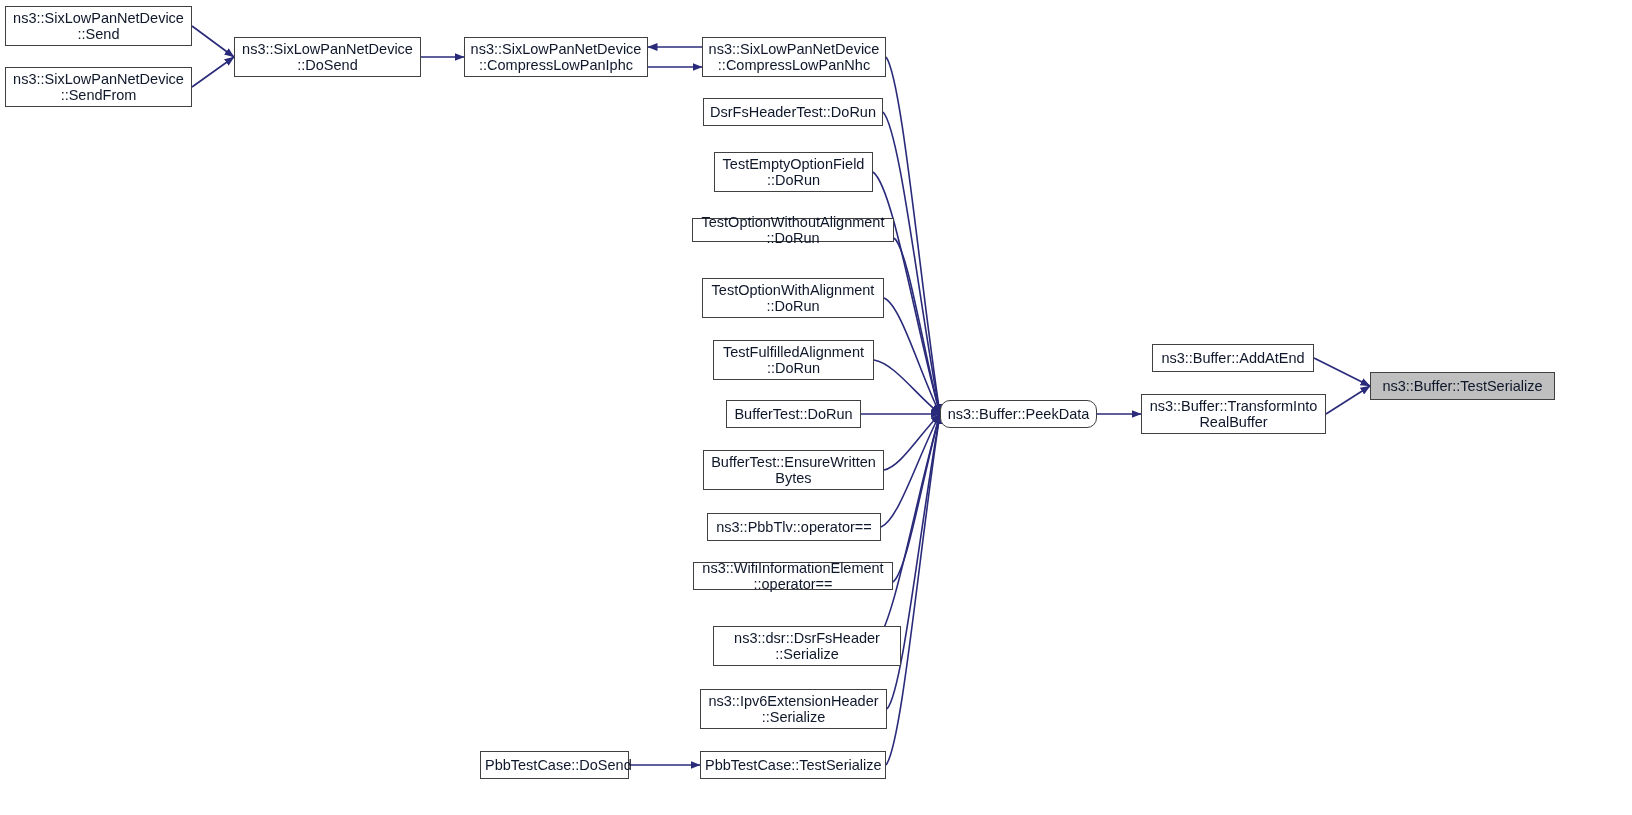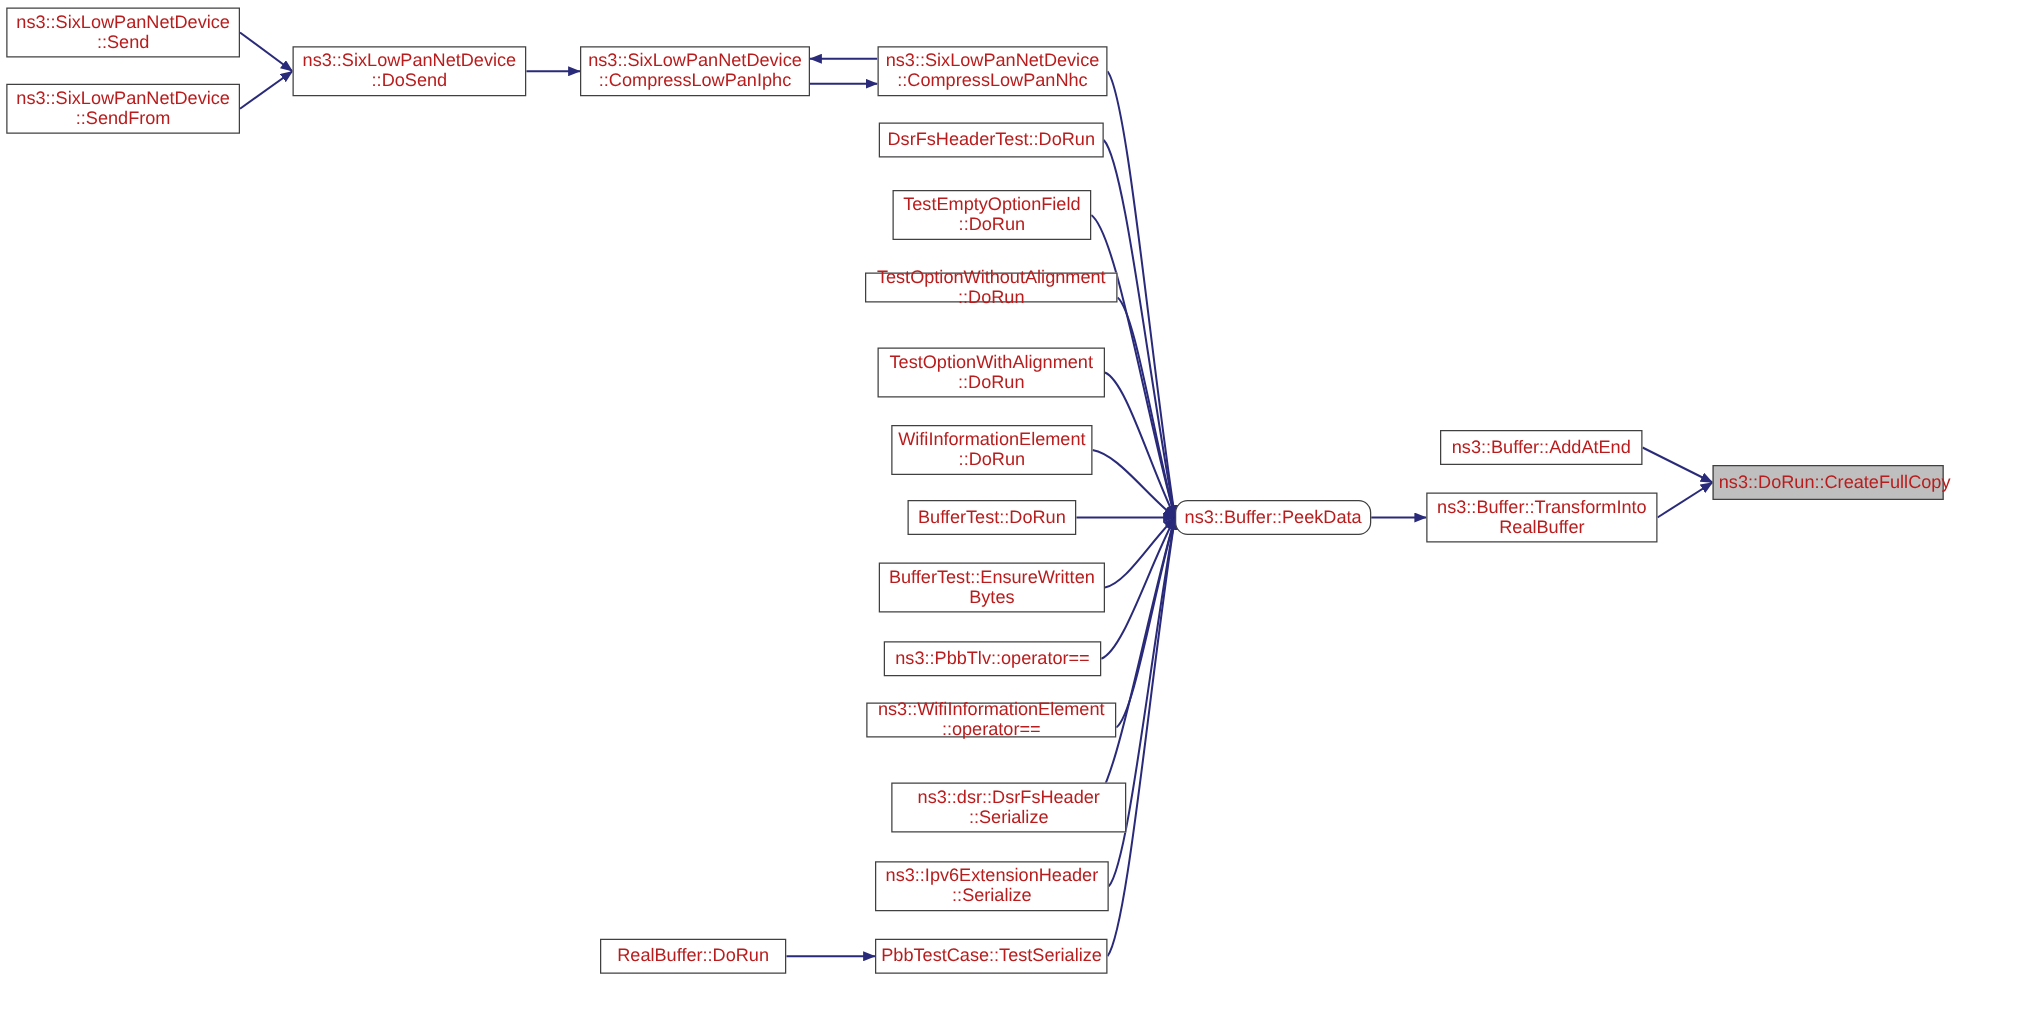--- a/index.html
+++ b/index.html
@@ -24,21 +24,21 @@
     top: 0;
     width: 1632px;
     height: 815px;
     pointer-events: none;
   }
   .node {
     position: absolute;
     box-sizing: border-box;
     border: 1px solid #404040;
     background: #ffffff;
-    color: #b91c1c;
+    color: #0f172a;
     display: flex;
     align-items: center;
     justify-content: center;
     text-align: center;
     font-size: 14.5px;
     line-height: 16.5px;
     letter-spacing: 0px;
     white-space: pre-line;
     padding: 0 4px;
   }
@@ -97,33 +97,33 @@
 ::CompressLowPanIphc</span></div>
       <div class="node" style="left: 702px; top: 37px; width: 184px; height: 40px;"><span class="node-label">ns3::SixLowPanNetDevice
 ::CompressLowPanNhc</span></div>
       <div class="node" style="left: 703px; top: 98px; width: 180px; height: 28px;"><span class="node-label">DsrFsHeaderTest::DoRun</span></div>
       <div class="node" style="left: 714px; top: 152px; width: 159px; height: 40px;"><span class="node-label">TestEmptyOptionField
 ::DoRun</span></div>
       <div class="node" style="left: 692px; top: 218px; width: 202px; height: 24px;"><span class="node-label">TestOptionWithoutAlignment
 ::DoRun</span></div>
       <div class="node" style="left: 702px; top: 278px; width: 182px; height: 40px;"><span class="node-label">TestOptionWithAlignment
 ::DoRun</span></div>
-      <div class="node" style="left: 713px; top: 340px; width: 161px; height: 40px;"><span class="node-label">WifiInformationElement
+      <div class="node" style="left: 713px; top: 340px; width: 161px; height: 40px;"><span class="node-label">TestFulfilledAlignment
 ::DoRun</span></div>
       <div class="node" style="left: 726px; top: 400px; width: 135px; height: 28px;"><span class="node-label">BufferTest::DoRun</span></div>
       <div class="node" style="left: 703px; top: 450px; width: 181px; height: 40px;"><span class="node-label">BufferTest::EnsureWritten
 Bytes</span></div>
       <div class="node" style="left: 707px; top: 513px; width: 174px; height: 28px;"><span class="node-label">ns3::PbbTlv::operator==</span></div>
       <div class="node" style="left: 693px; top: 562px; width: 200px; height: 28px;"><span class="node-label">ns3::WifiInformationElement
 ::operator==</span></div>
       <div class="node" style="left: 713px; top: 626px; width: 188px; height: 40px;"><span class="node-label">ns3::dsr::DsrFsHeader
 ::Serialize</span></div>
       <div class="node" style="left: 700px; top: 689px; width: 187px; height: 40px;"><span class="node-label">ns3::Ipv6ExtensionHeader
 ::Serialize</span></div>
-      <div class="node" style="left: 480px; top: 751px; width: 149px; height: 28px;"><span class="node-label">RealBuffer::DoRun</span></div>
+      <div class="node" style="left: 480px; top: 751px; width: 149px; height: 28px;"><span class="node-label">PbbTestCase::DoSend</span></div>
       <div class="node" style="left: 700px; top: 751px; width: 186px; height: 28px;"><span class="node-label">PbbTestCase::TestSerialize</span></div>
       <div class="node" style="left: 940px; top: 400px; width: 157px; height: 28px; border-radius: 10px;"><span class="node-label">ns3::Buffer::PeekData</span></div>
       <div class="node" style="left: 1152px; top: 344px; width: 162px; height: 28px;"><span class="node-label">ns3::Buffer::AddAtEnd</span></div>
       <div class="node" style="left: 1141px; top: 394px; width: 185px; height: 40px;"><span class="node-label">ns3::Buffer::TransformInto
 RealBuffer</span></div>
-      <div class="node highlight" style="left: 1370px; top: 372px; width: 185px; height: 28px;"><span class="node-label">ns3::DoRun::CreateFullCopy</span></div>
+      <div class="node highlight" style="left: 1370px; top: 372px; width: 185px; height: 28px;"><span class="node-label">ns3::Buffer::TestSerialize</span></div>
     </div>
 </div>
 
 </body></html>

